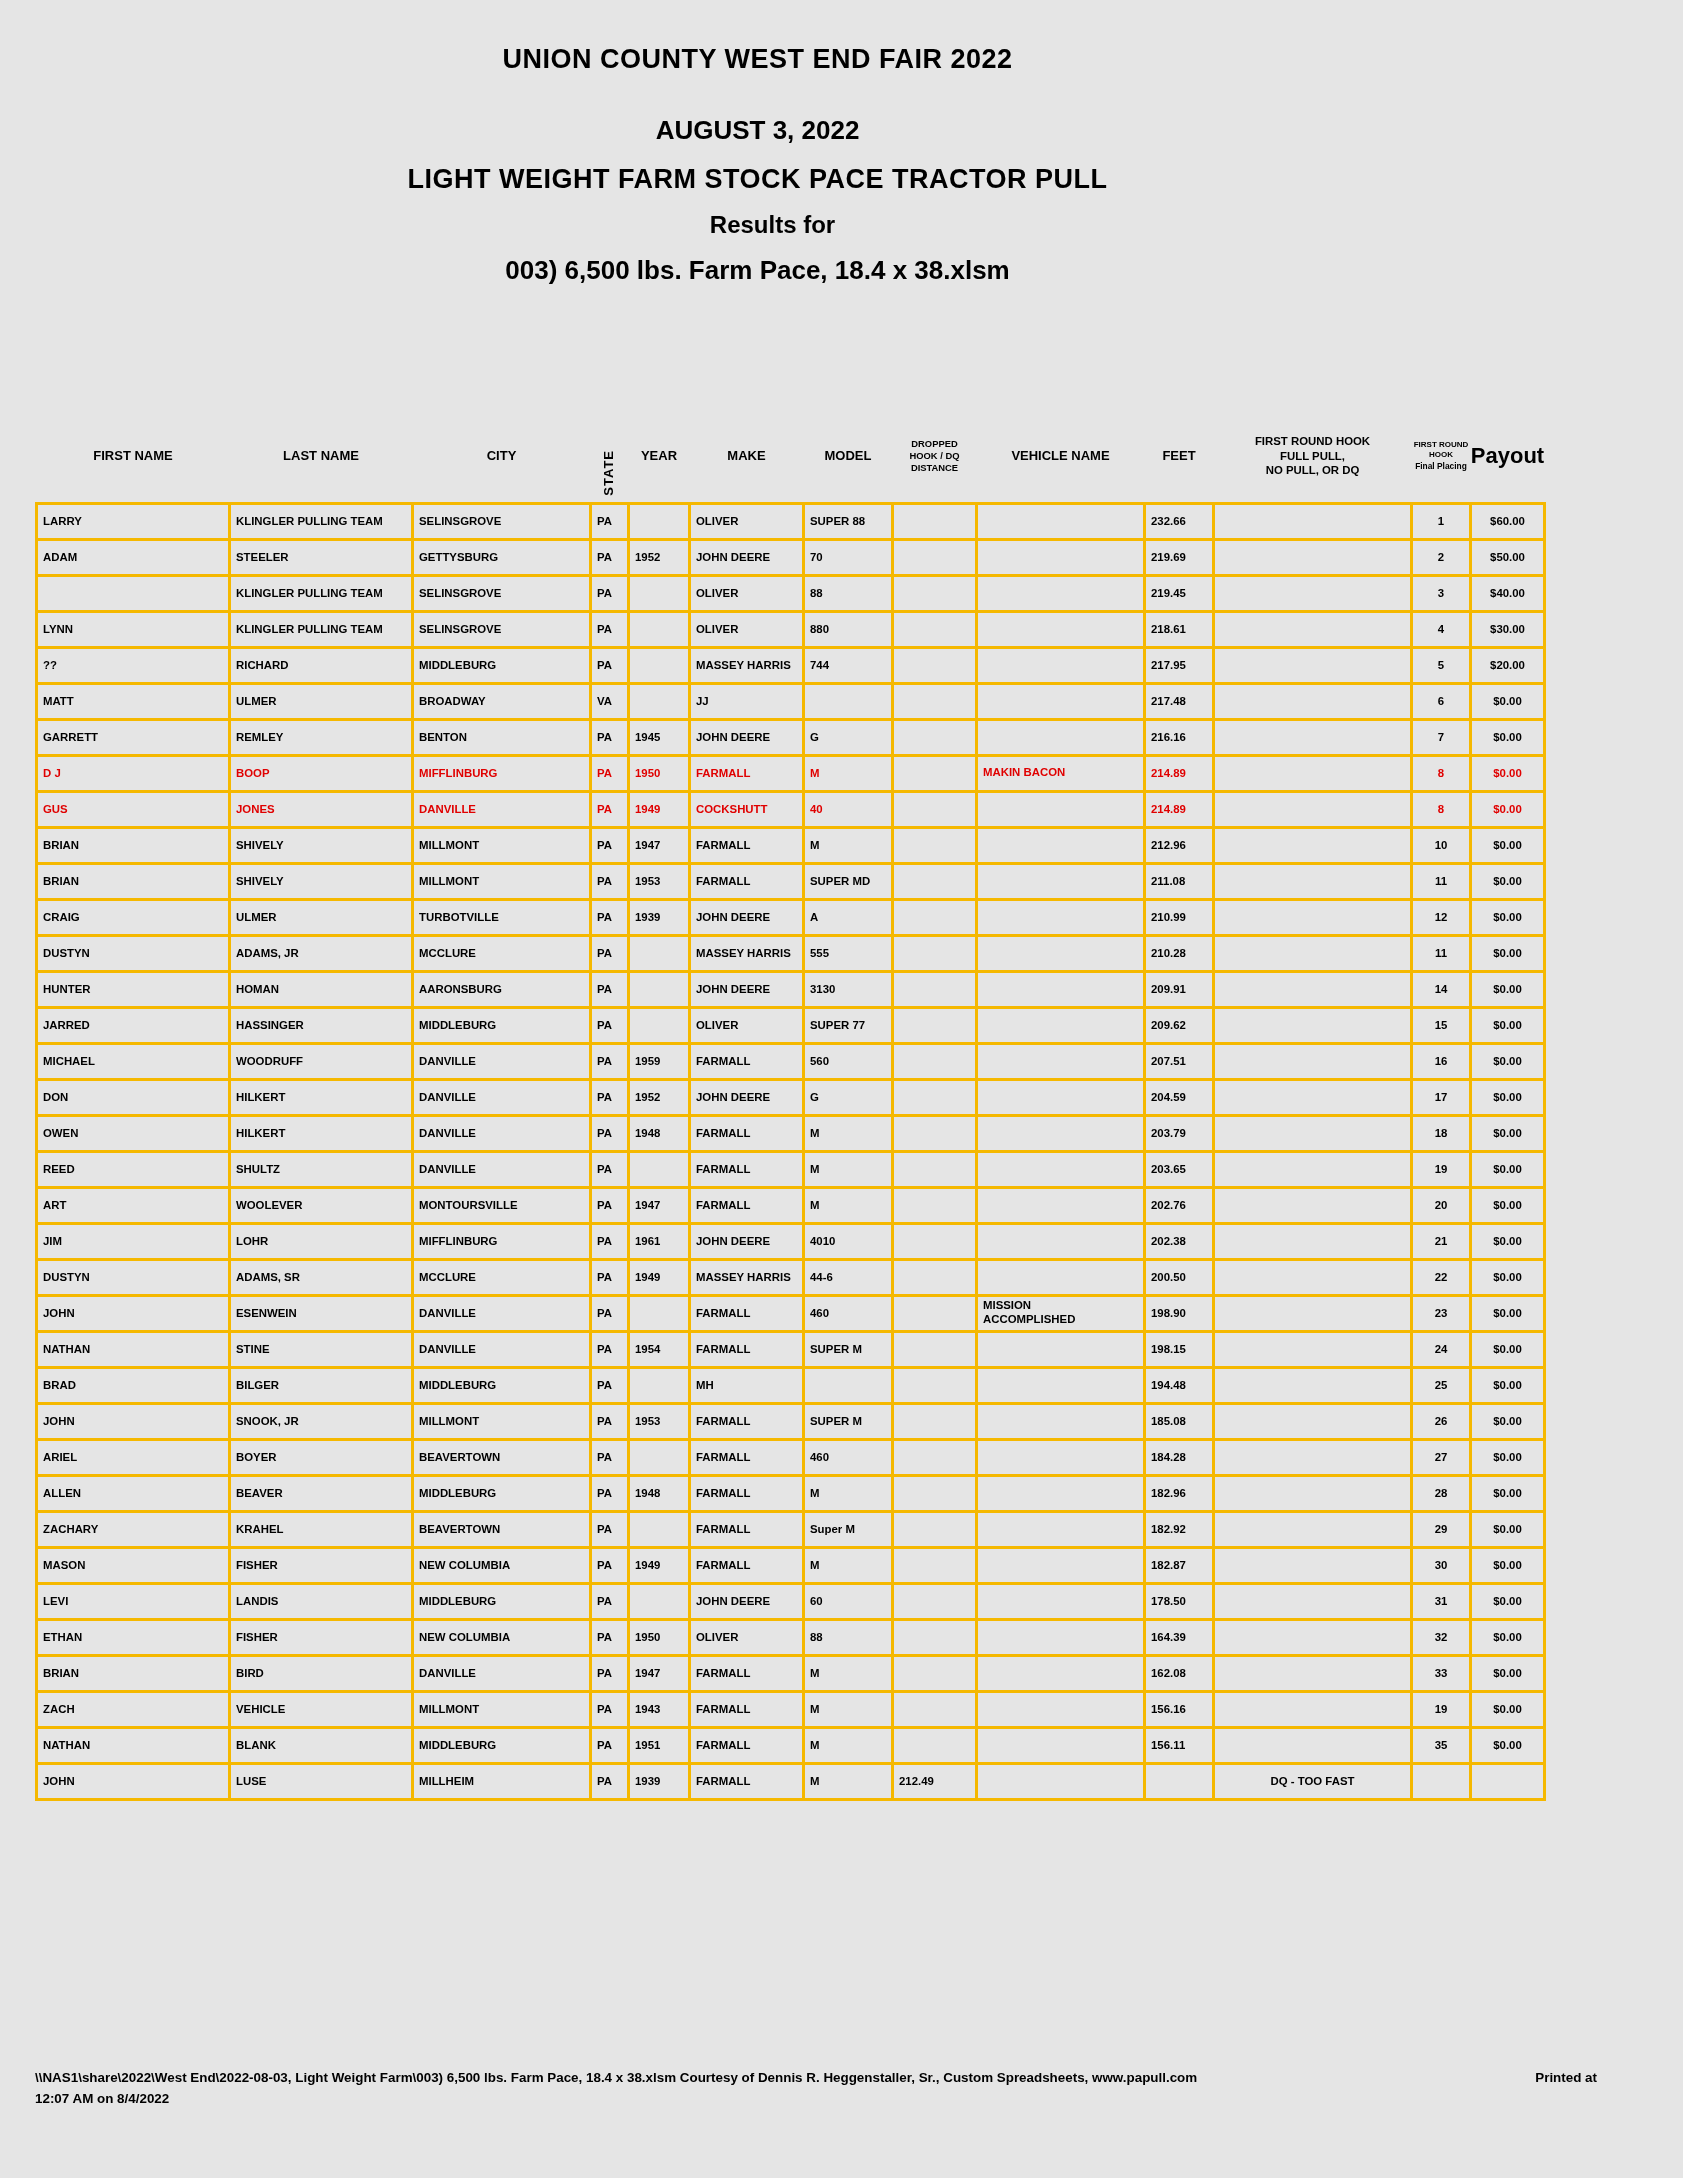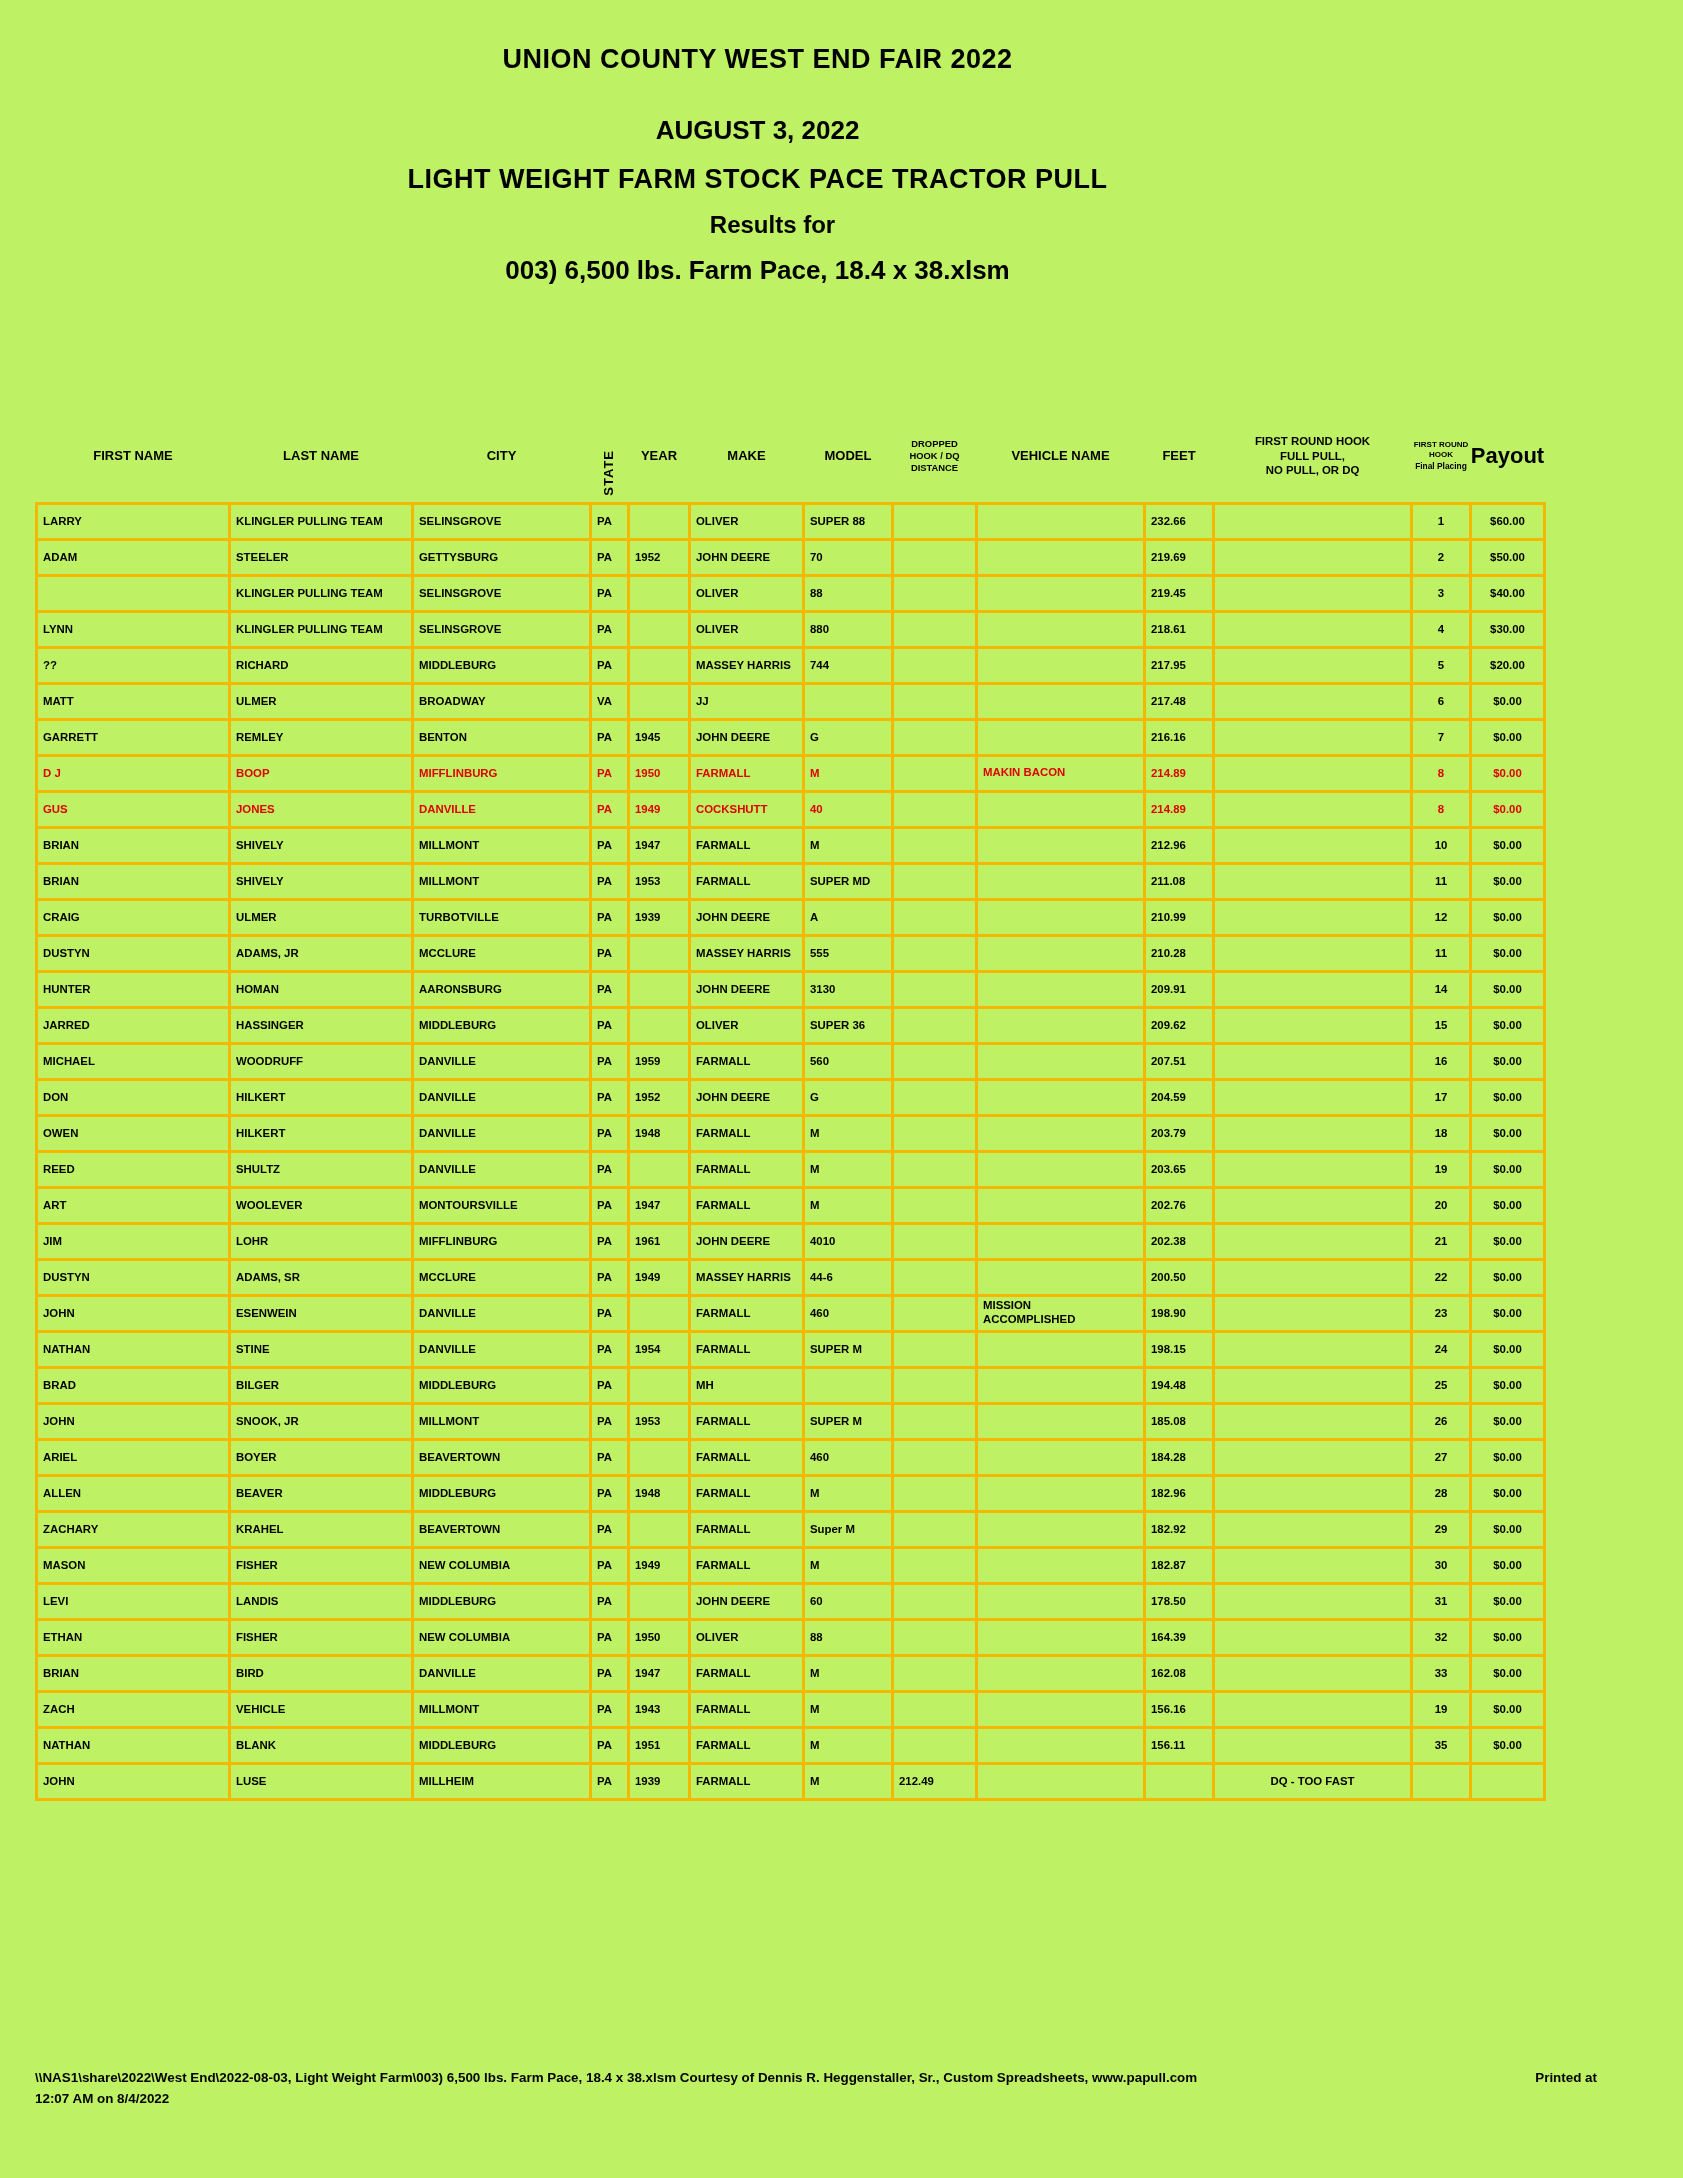--- a/index.html
+++ b/index.html
@@ -6,21 +6,21 @@
   html,body { margin:0; padding:0; background:#ffffff; }
   body {
     font-family: "Liberation Sans", sans-serif;
     font-weight: bold;
     color:#000;
   }
   .page {
     position:relative;
     width:1683px;
     height:2178px;
-    background:#bef264;
+    background:#e5e5e5;
     overflow:hidden;
     padding-left:31px;
   }
   .titles {
     position:absolute;
     top:44px; left:0;
     width:1515px;
     text-align:center;
   }
   .t1 { font-size:27px; margin-bottom:18px; letter-spacing:0.5px; }
@@ -361,21 +361,21 @@
       <td class="c-payout">$0.00</td>
     </tr>
 
     <tr>
       <td class="c-first">JARRED</td>
       <td class="c-last">HASSINGER</td>
       <td class="c-city">MIDDLEBURG</td>
       <td class="c-state">PA</td>
       <td class="c-year"></td>
       <td class="c-make">OLIVER</td>
-      <td class="c-model">SUPER 36</td>
+      <td class="c-model">SUPER 77</td>
       <td class="c-dropped"></td>
       <td class="c-vehicle"></td>
       <td class="c-feet">209.62</td>
       <td class="c-fullpull"></td>
       <td class="c-placing">15</td>
       <td class="c-payout">$0.00</td>
     </tr>
 
     <tr>
       <td class="c-first">MICHAEL</td>

